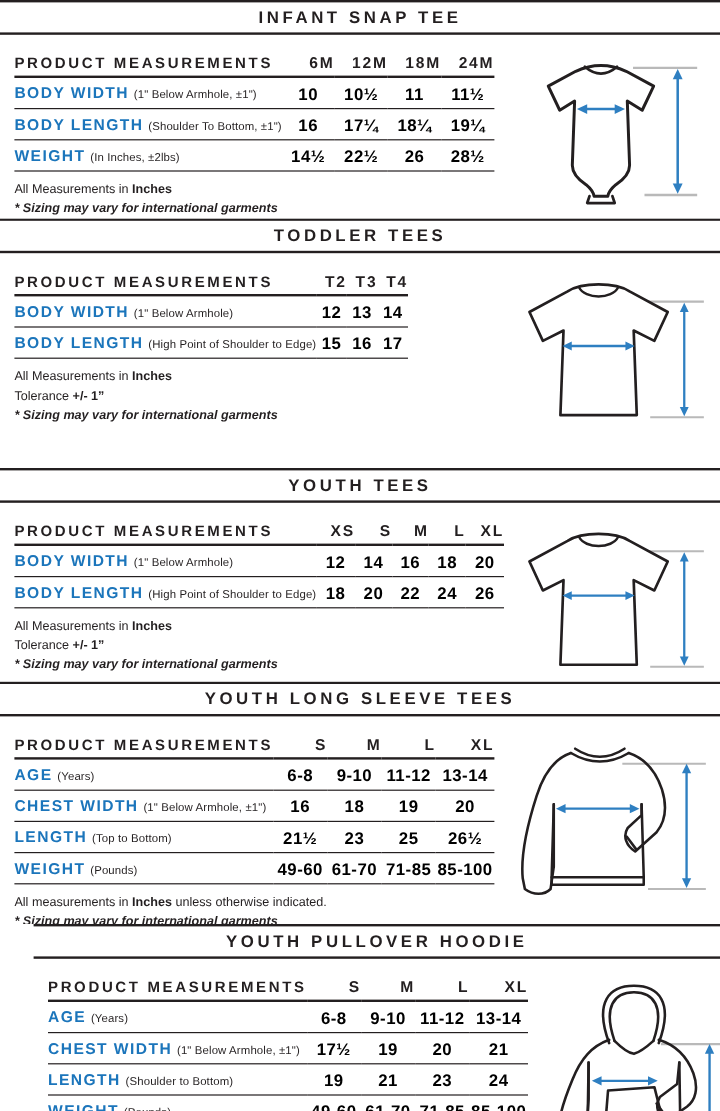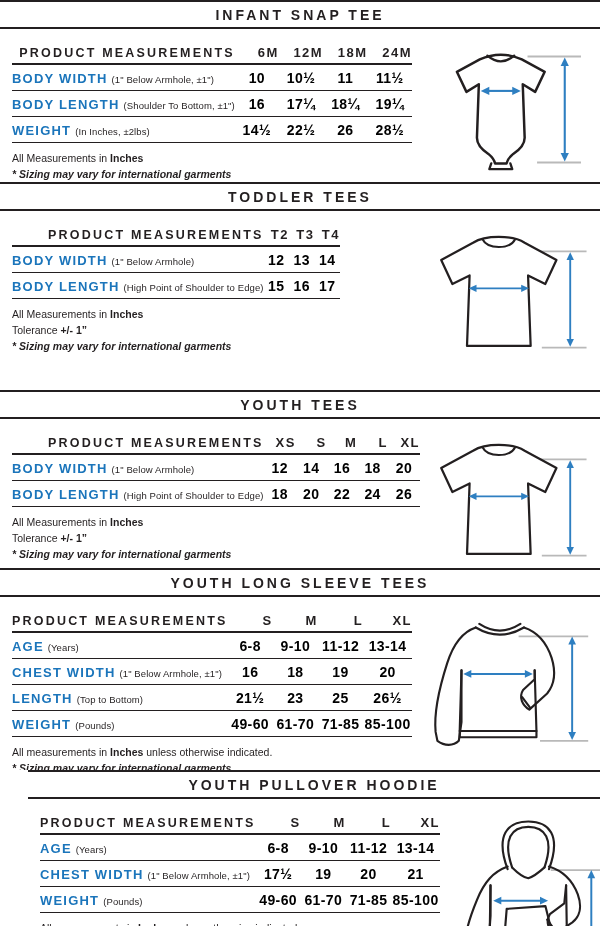--- a/index.html
+++ b/index.html
@@ -29,21 +29,21 @@
   .left-col { flex: 0 0 410px; width: 410px; }
   .ill-col { flex: 1; display: flex; justify-content: center; align-items: flex-start; padding-top: 6px; }
 
   table { border-collapse: collapse; table-layout: auto; }
   table.cols-3 { width: 328px; }
   table.cols-4 { width: 400px; }
   table.cols-5 { width: 408px; }
   thead tr { border-bottom: 2px solid #231f20; }
   tbody tr { border-bottom: 1.5px solid #231f20; }
   th, td { padding: 4px 0 3px 0; vertical-align: middle; }
-  th.mh { text-align: right; font-size: 12.5px; letter-spacing: 2.2px; white-space: nowrap; }
+  th.mh { text-align: left; font-size: 12.5px; letter-spacing: 2.2px; white-space: nowrap; }
   th.sh { font-size: 13px; letter-spacing: 1.5px; text-align: right; }
   table.cols-3 th.sh, table.cols-3 td.val { width: 40px; }
   table.cols-4 th.sh, table.cols-4 td.val { width: 51px; }
   table.cols-5 th.sh, table.cols-5 td.val { width: 40px; }
   td.rl { text-align: left; white-space: nowrap; }
   .lbl { color: #1b75bb; font-weight: bold; font-size: 13px; letter-spacing: 1.2px; }
   .note { font-size: 9.5px; color: #231f20; margin-left: 4px; letter-spacing: 0.1px; }
   td.val { color: #000000; font-weight: bold; font-size: 14px; text-align: center; letter-spacing: 0.4px; white-space: nowrap; }
 
   .footnotes { margin-top: 8px; font-size: 10.5px; line-height: 1.45; }
@@ -350,20 +350,27 @@
                 <td class="val">9-10</td>
                 <td class="val">11-12</td>
                 <td class="val">13-14</td>
               </tr>
               <tr>
                 <td class="rl"><span class="lbl">CHEST WIDTH</span><span class="note">(1" Below Armhole, ±1")</span></td>
                 <td class="val">17½</td>
                 <td class="val">19</td>
                 <td class="val">20</td>
                 <td class="val">21</td>
+              </tr>
+              <tr>
+                <td class="rl"><span class="lbl">LENGTH</span><span class="note">(Shoulder to Bottom)</span></td>
+                <td class="val">19</td>
+                <td class="val">21</td>
+                <td class="val">23</td>
+                <td class="val">24</td>
               </tr>
               <tr>
                 <td class="rl"><span class="lbl">WEIGHT</span><span class="note">(Pounds)</span></td>
                 <td class="val">49-60</td>
                 <td class="val">61-70</td>
                 <td class="val">71-85</td>
                 <td class="val">85-100</td>
               </tr>
             </tbody>
         </table>

